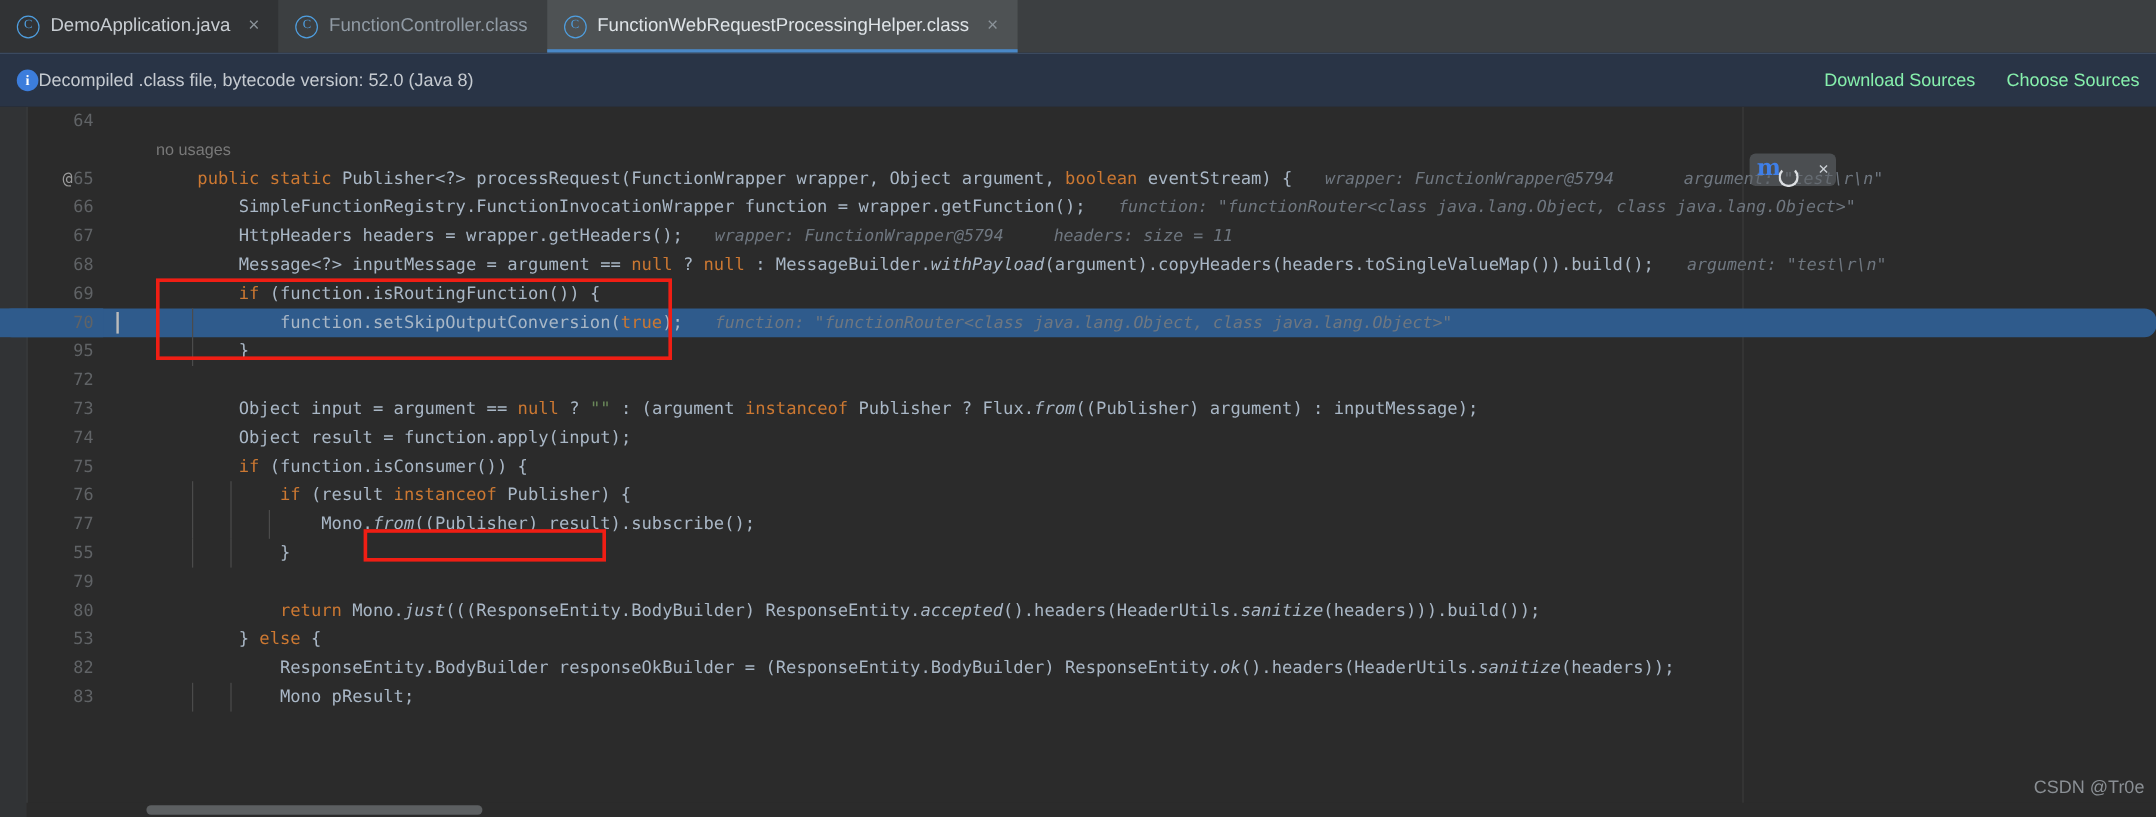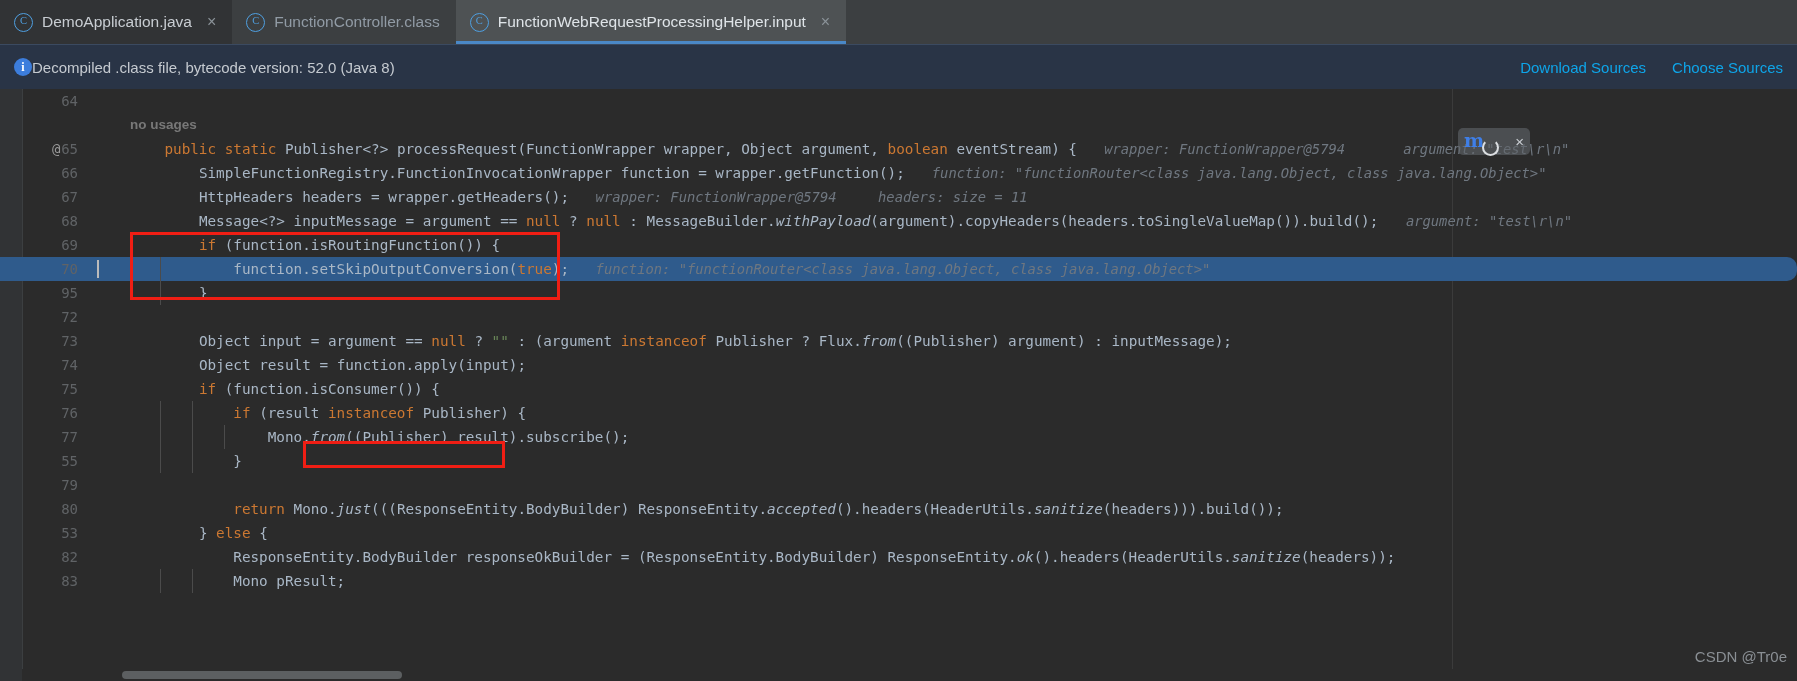--- a/index.html
+++ b/index.html
@@ -49,21 +49,21 @@
   .notif-ico{
     width:18px;height:18px;border-radius:50%;background:#3c7ddc;
     color:#fff;font-size:12px;font-weight:bold;line-height:18px;
     text-align:center;margin-left:14px;flex:none;
     font-family:"Liberation Serif",serif;
   }
   .notif-text{
     color:#c5cad0;font-size:15px;
   }
   .notif-actions{margin-left:auto;display:flex;gap:26px;padding-right:14px;}
-  .notif-link{color:#0ea5e9;font-size:15px;cursor:pointer;}
+  .notif-link{color:#86efac;font-size:15px;cursor:pointer;}
 
   
   .editor{
     position:absolute;left:0;top:89px;width:1797px;height:592px;
     background:#2b2b2b;overflow:hidden;
   }
   .gutter-bg{
     position:absolute;left:0;top:0;width:22px;height:592px;background:#313335;
   }
   .gutter-line{
@@ -90,21 +90,21 @@
   }
   .indentguide{
     position:absolute;top:0;width:1px;height:24px;background:#4b4b4b;
   }
 
   
   .kw{color:#cc7832;}
   .pln{color:#a9b7c6;}
   .str{color:#6a8759;}
   .sta{color:#a9b7c6;font-style:italic;}
-  .nous{color:#787878;font-size:13.5px;font-family:"Liberation Sans",sans-serif;font-weight:bold;}
+  .nous{color:#787878;font-size:13.5px;font-family:"Liberation Sans",sans-serif;}
   .hint{color:#6f7780;font-style:italic;font-size:13.8px;}
   .at{color:#9a9a9a;font-size:14px;}
 
   
   .redbox{position:absolute;border:3px solid #f01e14;box-sizing:border-box;pointer-events:none;}
   #redbox-if{left:130px;top:143px;width:430px;height:68px;}
   #redbox-apply{left:303px;top:352px;width:202px;height:27px;}
 
   
   .overlay{
@@ -153,21 +153,21 @@
       <span class="tabclose">×</span>
     </div>
 
     <div class="tab inactive">
       <span class="cicon">C</span>
       <span>FunctionController.class</span>
     </div>
 
     <div class="tab active">
       <span class="cicon">C</span>
-      <span>FunctionWebRequestProcessingHelper.input</span>
+      <span>FunctionWebRequestProcessingHelper.class</span>
       <span class="tabclose">×</span>
     </div>
 
   </div>
 
   <div class="notifbar">
     <span class="notif-ico">i</span>
     <span class="notif-text">Decompiled .class file, bytecode version: 52.0 (Java 8)</span>
     <span class="notif-actions">
       <span class="notif-link">Download Sources</span>

